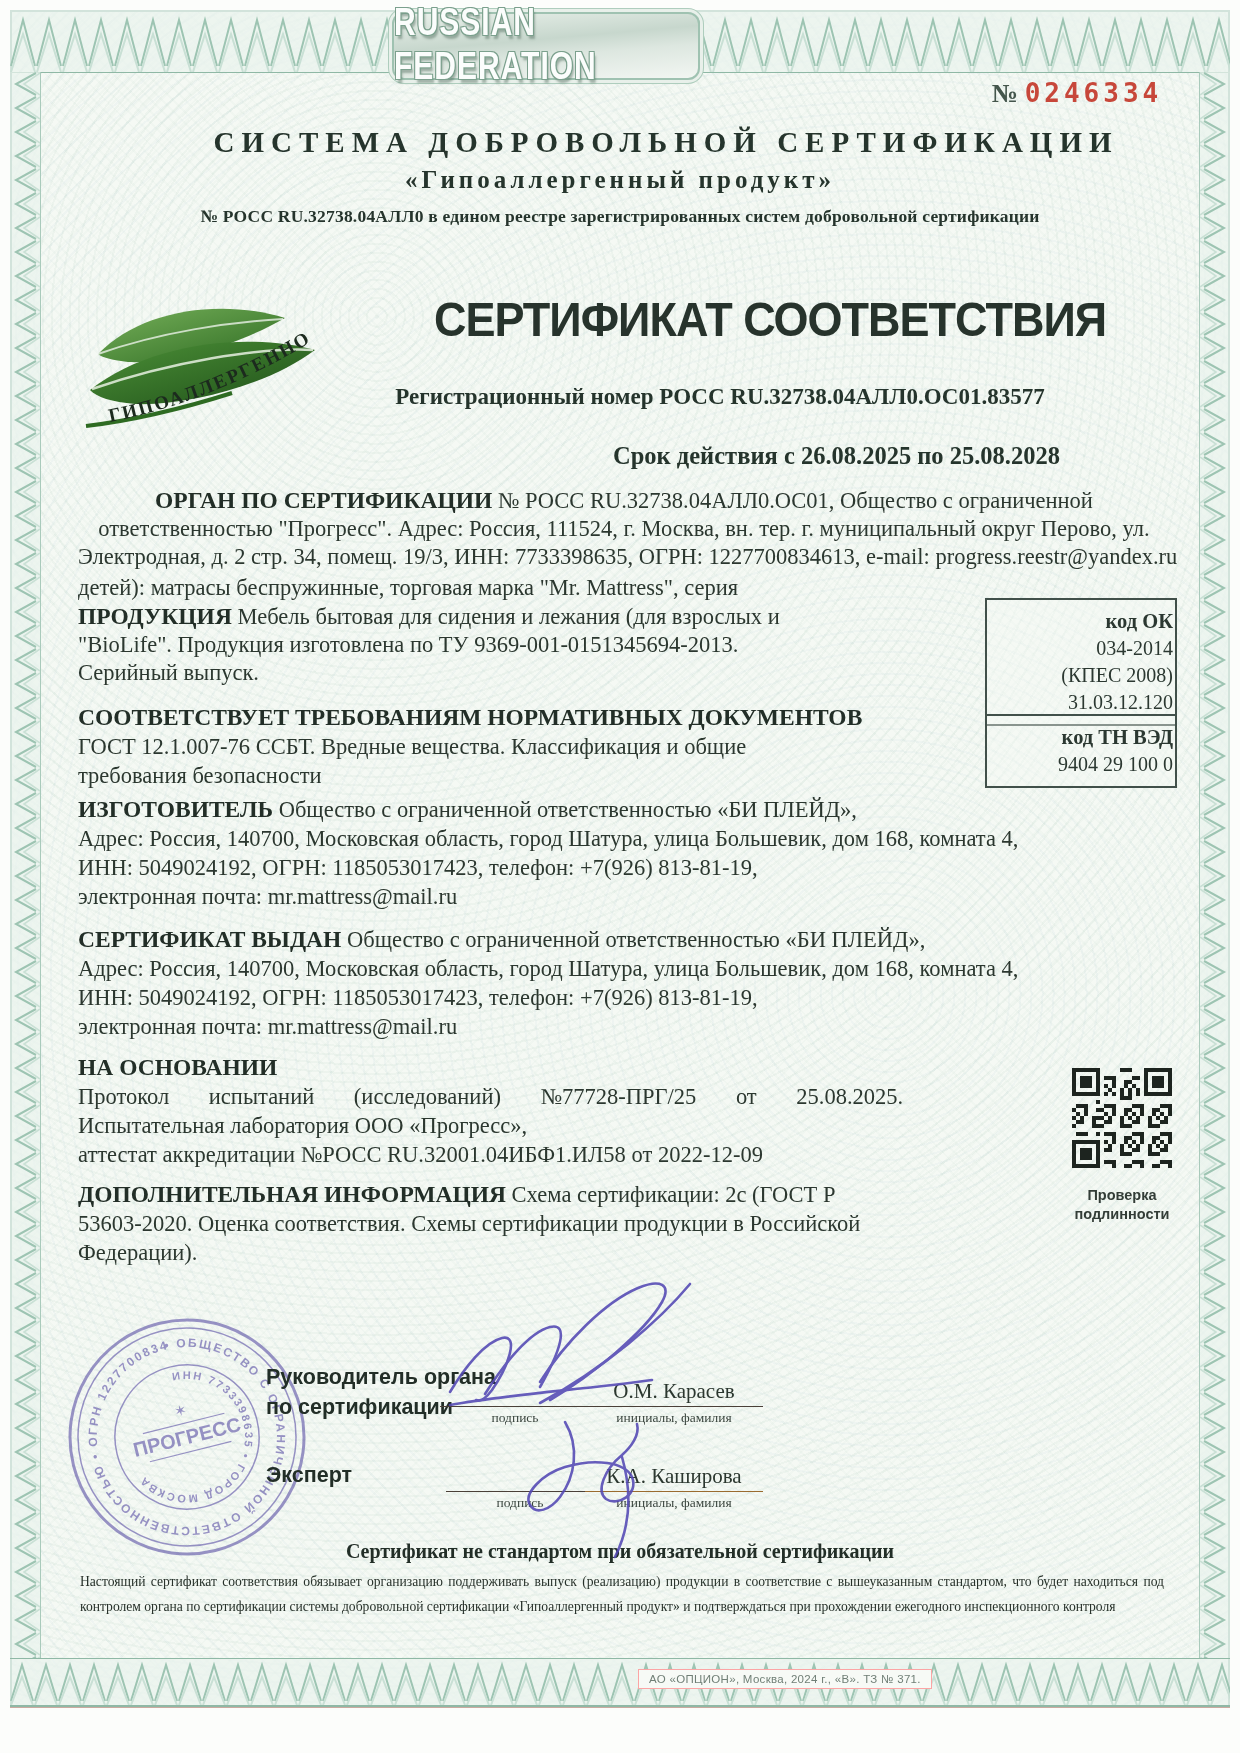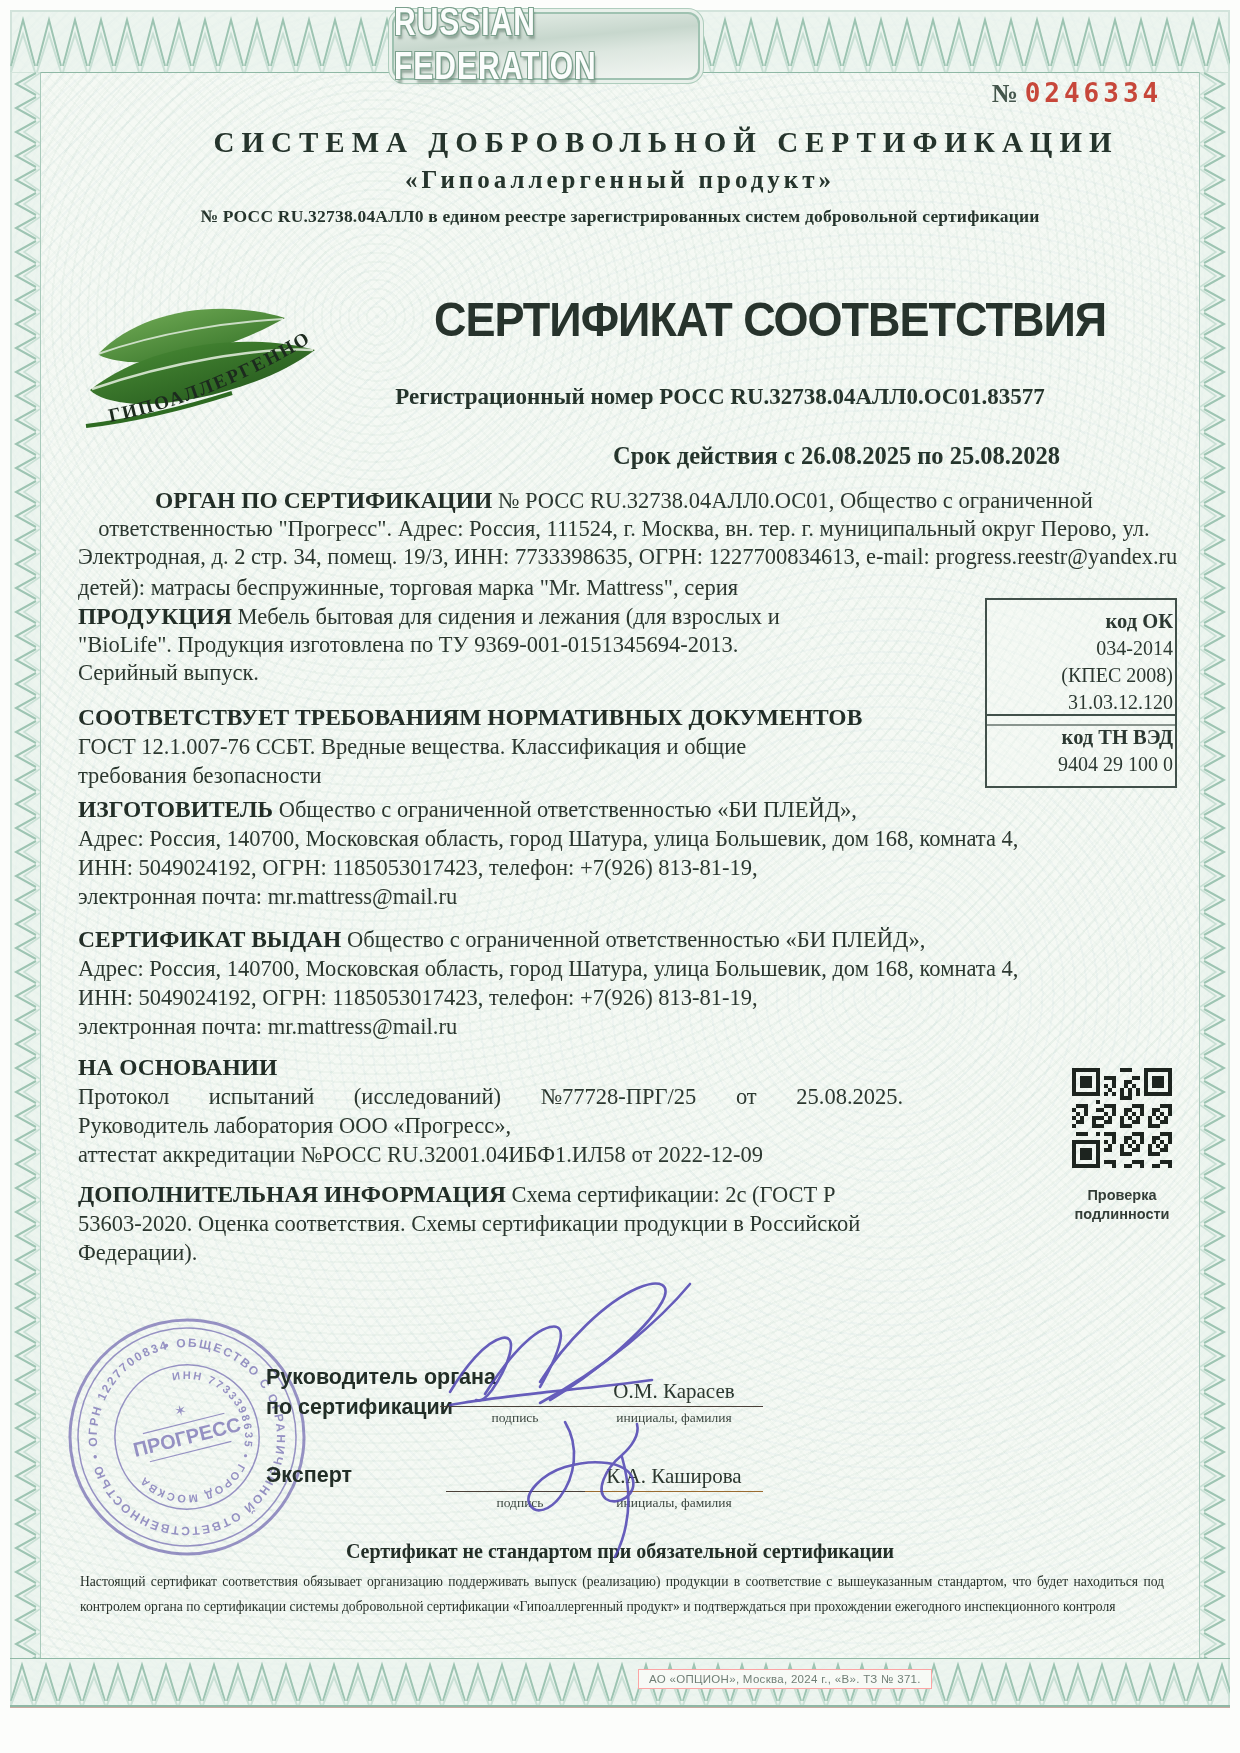--- a/index.html
+++ b/index.html
@@ -236,21 +236,21 @@
     <div class="ln"><b>СЕРТИФИКАТ ВЫДАН</b>
       <span>Общество с ограниченной ответственностью «БИ ПЛЕЙД»,</span></div>
     <div class="ln">Адрес: Россия, 140700, Московская область, город Шатура, улица Большевик, дом 168, комната 4,</div>
     <div class="ln">ИНН: 5049024192, ОГРН: 1185053017423, телефон: +7(926) 813-81-19,</div>
     <div class="ln">электронная почта: mr.mattress@mail.ru</div>
   </div>
 
   <div class="para" id="basis">
     <div class="ln"><b>НА ОСНОВАНИИ</b></div>
     <div class="ln ws">Протокол испытаний (исследований) №77728-ПРГ/25 от 25.08.2025.</div>
-    <div class="ln">Руководитель лаборатория ООО «Прогресс»,</div>
+    <div class="ln">Испытательная лаборатория ООО «Прогресс»,</div>
     <div class="ln">аттестат аккредитации №РОСС RU.32001.04ИБФ1.ИЛ58 от 2022-12-09</div>
   </div>
 
   <div id="qr">
     <svg viewBox="0 0 100 100">
         <g id="qr-g" fill="#1d241f">
           <rect x="0" y="0" width="4" height="4"></rect>
           <rect x="4" y="0" width="4" height="4"></rect>
           <rect x="8" y="0" width="4" height="4"></rect>
           <rect x="12" y="0" width="4" height="4"></rect>

